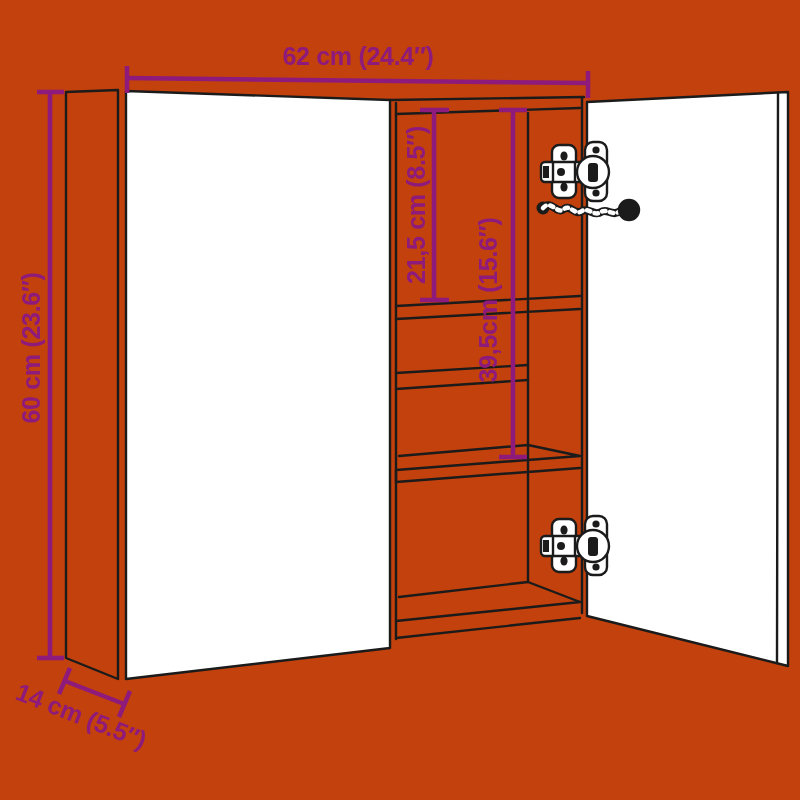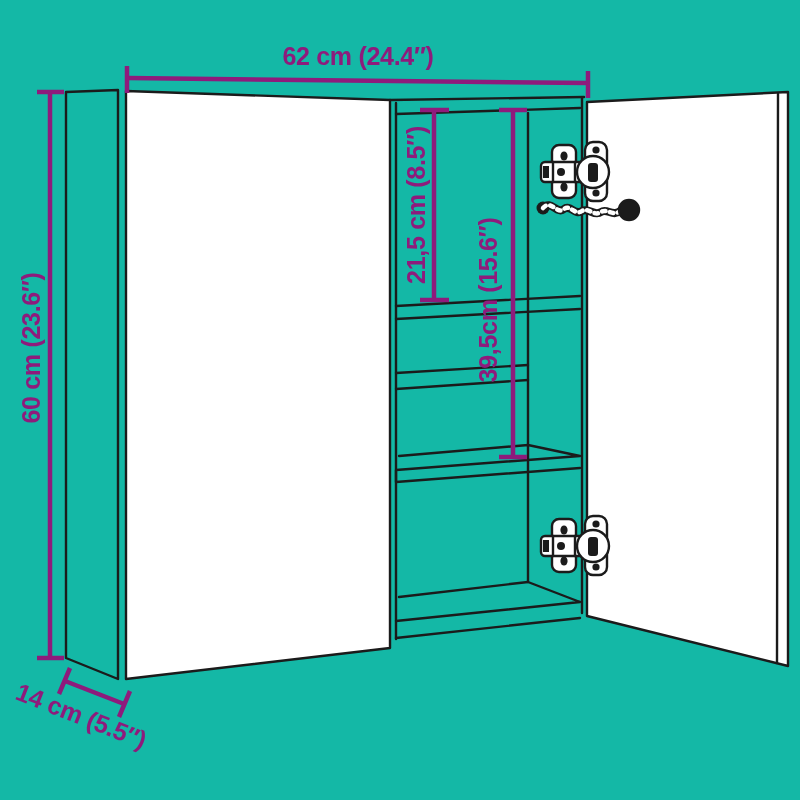--- a/index.html
+++ b/index.html
@@ -1,16 +1,16 @@
 <!DOCTYPE html>
 <html><head>
 <meta charset="utf-8">
 <style>
   html,body{margin:0;padding:0;background:#ffffff;}
-  .stage{width:800px;height:800px;position:relative;background:#14b8a6;overflow:hidden;}
+  .stage{width:800px;height:800px;position:relative;background:#c2410c;overflow:hidden;}
   svg{display:block;}
   svg text{
     font-family:"Liberation Sans", sans-serif;
     font-weight:700;
     font-size:25px;
     letter-spacing:-0.3px;
   }
 </style>
 </head>
 <body>

